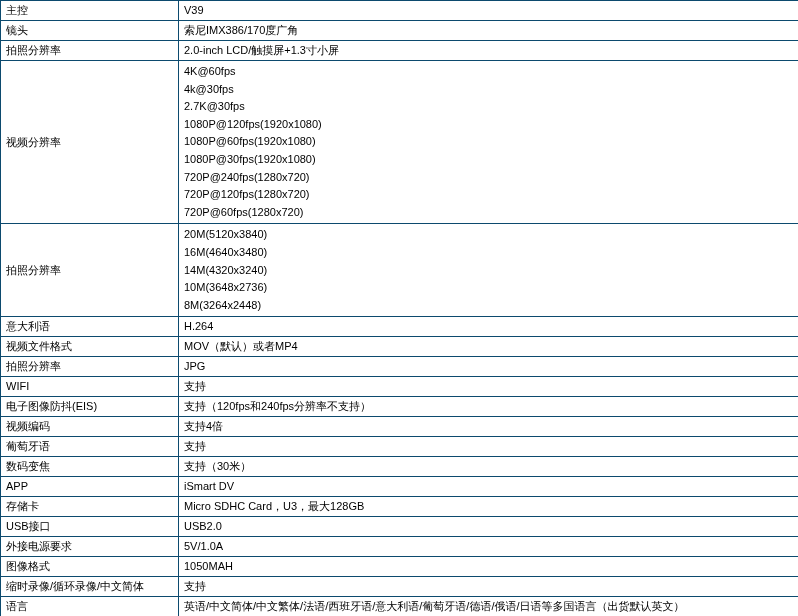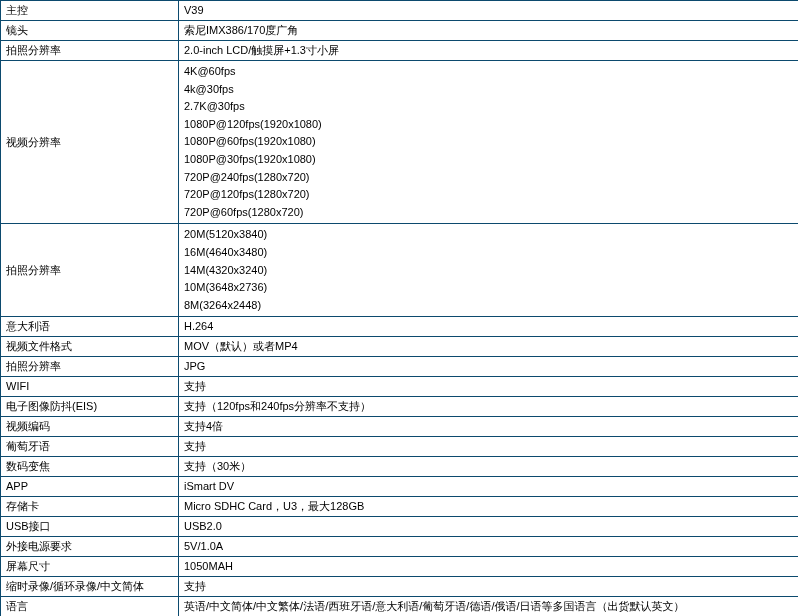--- a/index.html
+++ b/index.html
@@ -158,21 +158,21 @@
         <td class="label-cell">USB接口</td>
         <td class="value-cell">USB2.0</td>
       </tr>
 
       <tr>
         <td class="label-cell">外接电源要求</td>
         <td class="value-cell">5V/1.0A</td>
       </tr>
 
       <tr>
-        <td class="label-cell">屏幕尺寸</td>
+        <td class="label-cell">图像格式</td>
         <td class="value-cell">1050MAH</td>
       </tr>
 
       <tr>
         <td class="label-cell">缩时录像/循环录像/中文简体</td>
         <td class="value-cell">支持</td>
       </tr>
 
       <tr>
         <td class="label-cell">语言</td>

